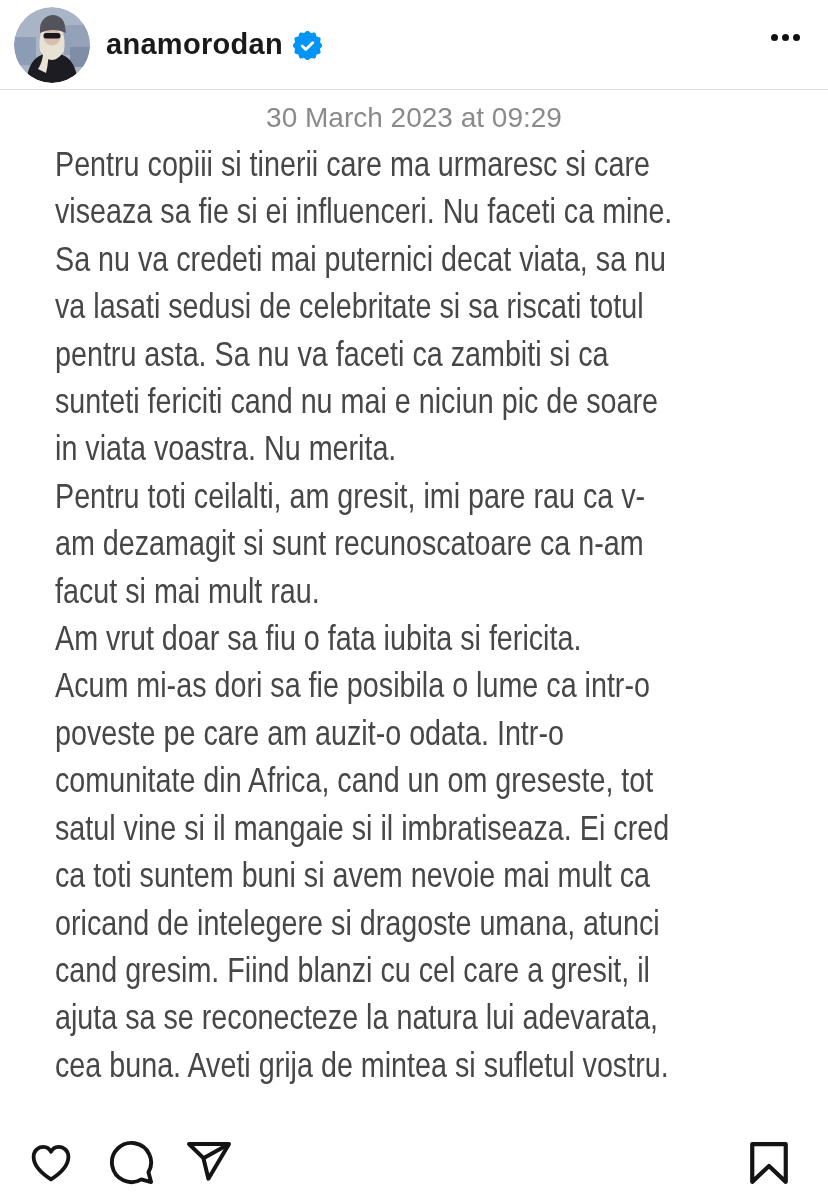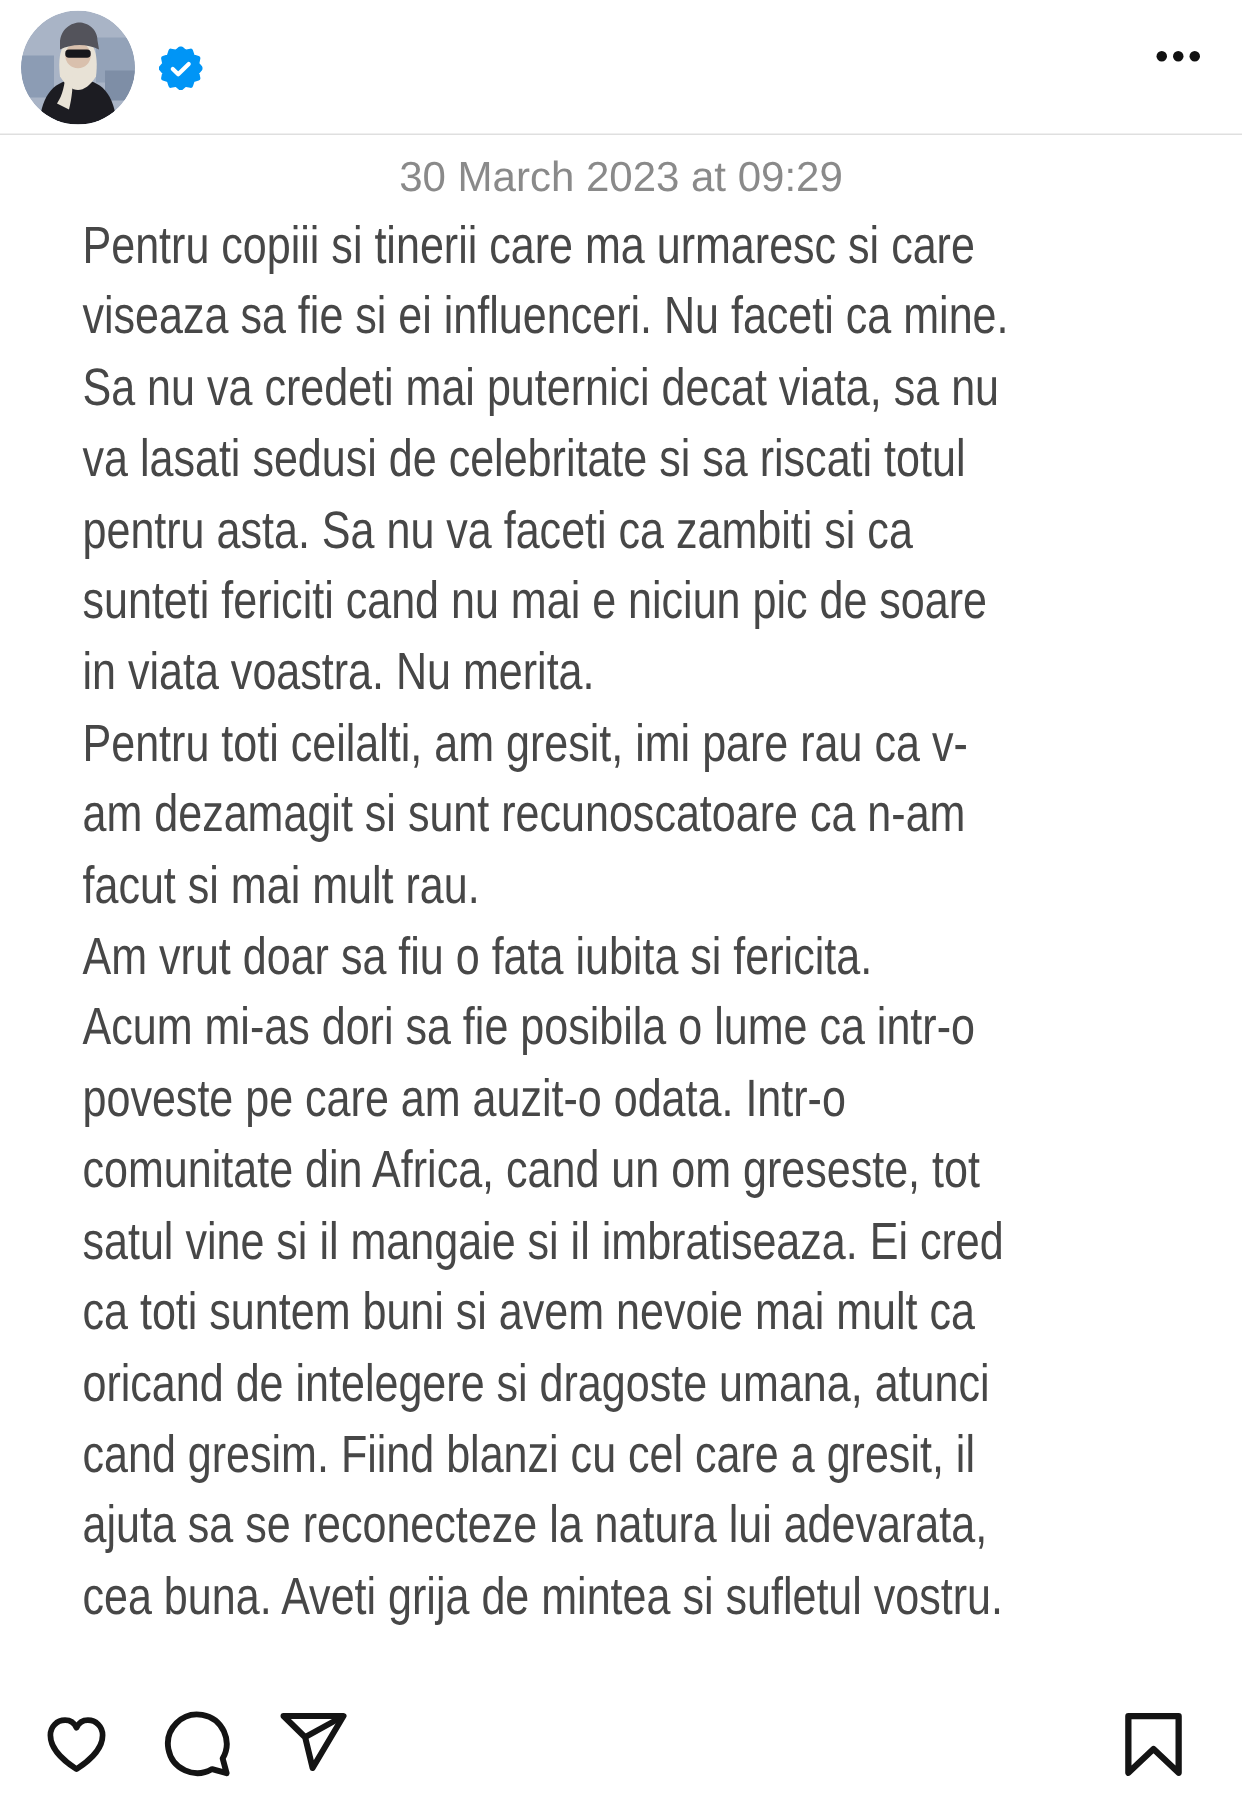--- a/index.html
+++ b/index.html
@@ -53,20 +53,21 @@
           <path d="M26 44c-2-16 2-26 12-26s14 10 12 26c-4 6-8 9-12 9s-8-3-12-9Z" fill="#e8e2d6"></path>
           <circle cx="38" cy="30" r="8.5" fill="#d9c0ad"></circle>
           <rect x="29.5" y="26" width="17" height="5.5" rx="2.5" fill="#17171c"></rect>
           <path d="M26 22c0-10 8-14 13-14s12 4 12 12l1 6c-8-4-18-4-26 0Z" fill="#53535b"></path>
           <path d="M30 40c-1 10-2 16-6 22l8 4c2-8 3-16 2-26Z" fill="#e8e2d6"></path>
         </g>
       </svg>
     </div>
 
     <div class="userwrap">
+      <span class="username">anamorodan</span>
       <span class="badge">
         <svg viewBox="0 0 24 24" width="29" height="29">
           <polygon points="23,12 20.89,14.38 21.53,17.5 18.5,18.5 17.5,21.53 14.38,20.89 12,23 9.62,20.89 6.5,21.53 5.5,18.5 2.47,17.5 3.11,14.38 1,12 3.11,9.62 2.47,6.5 5.5,5.5 6.5,2.47 9.62,3.11 12,1 14.38,3.11 17.5,2.47 18.5,5.5 21.53,6.5 20.89,9.62" fill="#0095f6" stroke="#0095f6" stroke-width="2.6" stroke-linejoin="round"></polygon>
           <polyline points="7.6 12.4 10.6 15.3 16.4 9.6" fill="none" stroke="#ffffff" stroke-width="2.3" stroke-linecap="round" stroke-linejoin="round"></polyline>
         </svg>
       </span>
     </div>
 
     <button class="more" aria-label="more options">
       <span class="dot"></span>

